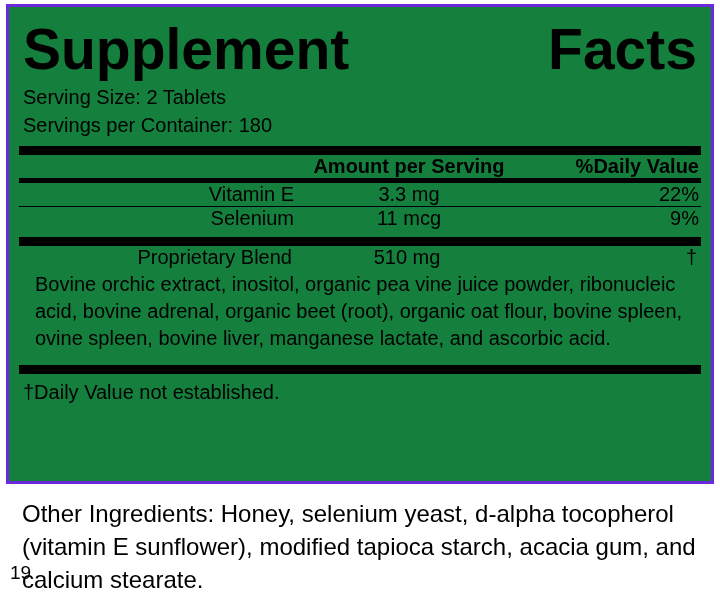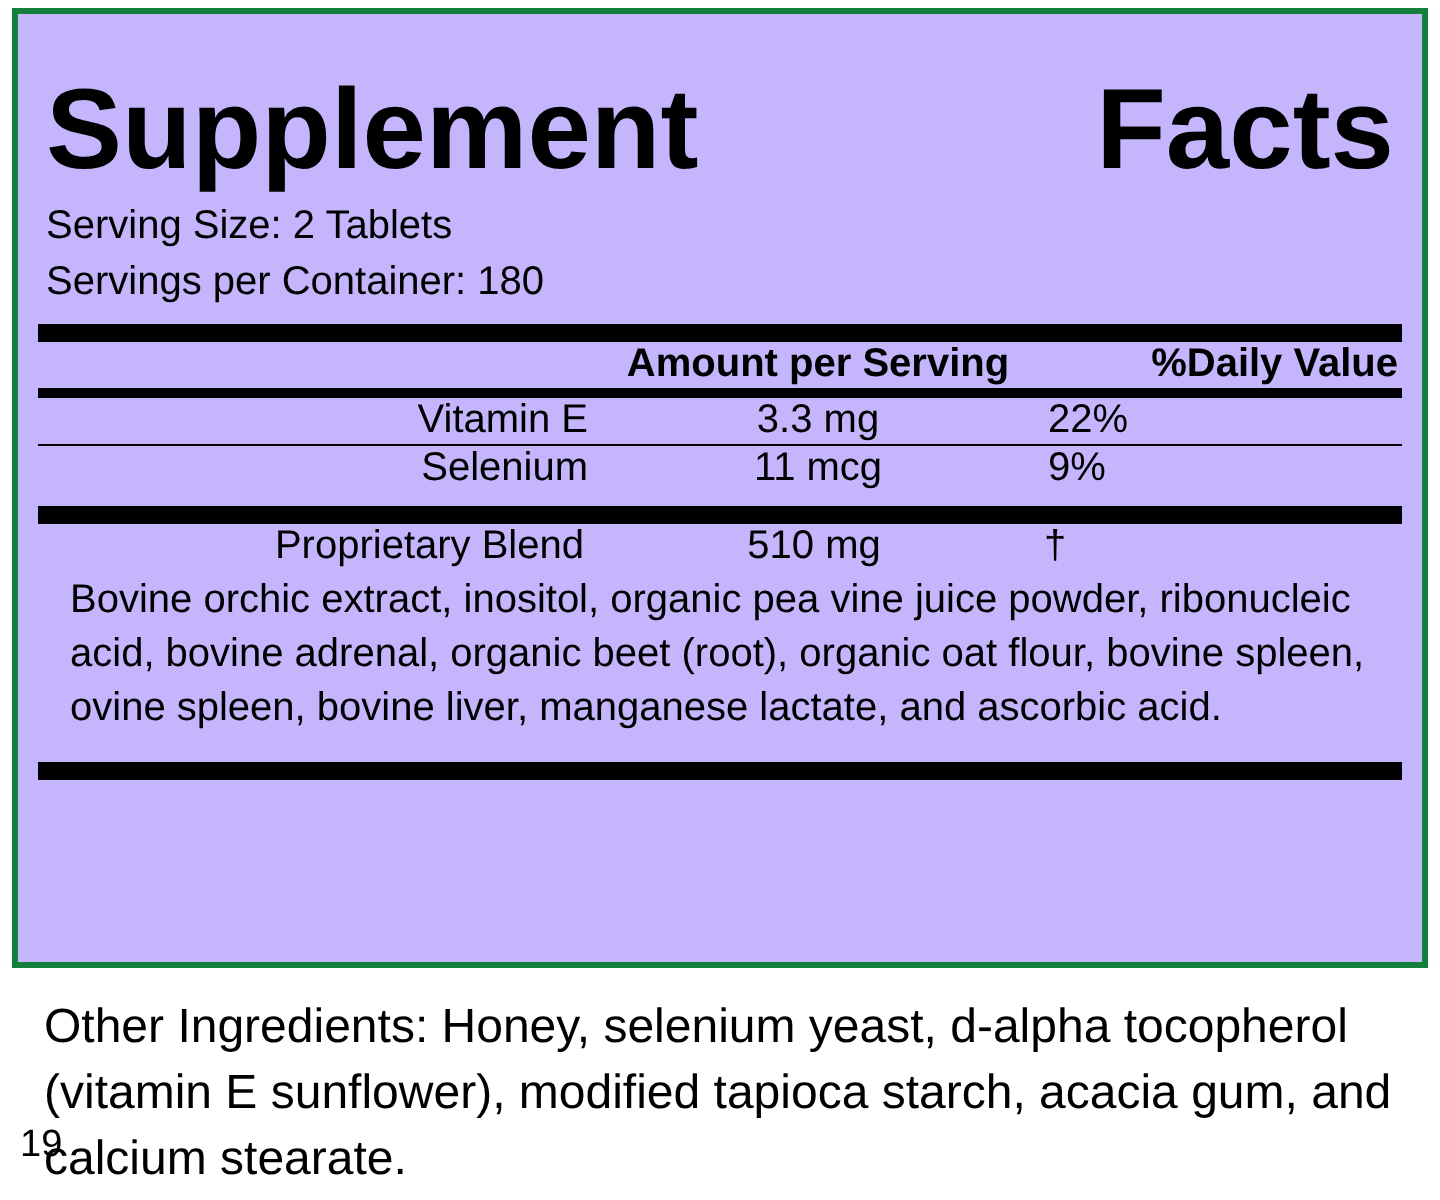--- a/index.html
+++ b/index.html
@@ -24,23 +24,23 @@
   }
 
   
   .panel {
     position: absolute;
     left: 6px;
     top: 4px;
     width: 708px;
     height: 480px;
     box-sizing: border-box;
-    border: 3px solid #15803d;
-    background: #c4b5fd;
-    padding: 16px 10px;
+    border: 3px solid #6d28d9;
+    background: #15803d;
+    padding: 0 10px;
   }
 
   .title {
     font-size: 57px;
     font-weight: bold;
     line-height: 1.0;
     letter-spacing: 0px;
     margin: 14px 0 6px 0;
     white-space: nowrap;
     display: flex;
@@ -76,21 +76,21 @@
     border-collapse: collapse;
     font-size: 20px;
   }
   table.facts td, table.facts th {
     padding: 0;
     vertical-align: baseline;
   }
 
   .col-name   { text-align: right; }
   .col-amount { text-align: center; width: 230px; }
-  .col-dv     { text-align: left; width: 175px; }
+  .col-dv     { text-align: right; width: 175px; }
 
   .hdr td {
     font-weight: bold;
     padding: 5px 0 5px 0;
   }
   .hdr .col-name { }
   .hdr .col-amount { text-align: center; }
   .hdr .col-dv { text-align: right; padding-right: 2px; margin-top: 12px; }
 
   .nutrient td {
@@ -194,20 +194,21 @@
         <td class="col-amount">510 mg</td>
         <td class="col-dv">†</td>
       </tr>
     </tbody>
       </table>
 
     <div class="ingredients-body">Bovine orchic extract, inositol, organic pea vine juice powder, ribonucleic acid, bovine adrenal, organic beet (root), organic oat flour, bovine spleen, ovine spleen, bovine liver, manganese lactate, and ascorbic acid.</div>
 
     <div class="rule-thick"></div>
 
+    <div class="dagger-note">†Daily Value not established.</div>
 
   </div>
 
   <div class="other-ingredients">Other Ingredients: Honey, selenium yeast, d-alpha tocopherol (vitamin E sunflower), modified tapioca starch, acacia gum, and calcium stearate.</div>
 
   <div class="page-number">19</div>
 
 </div>
 
 </body></html>

